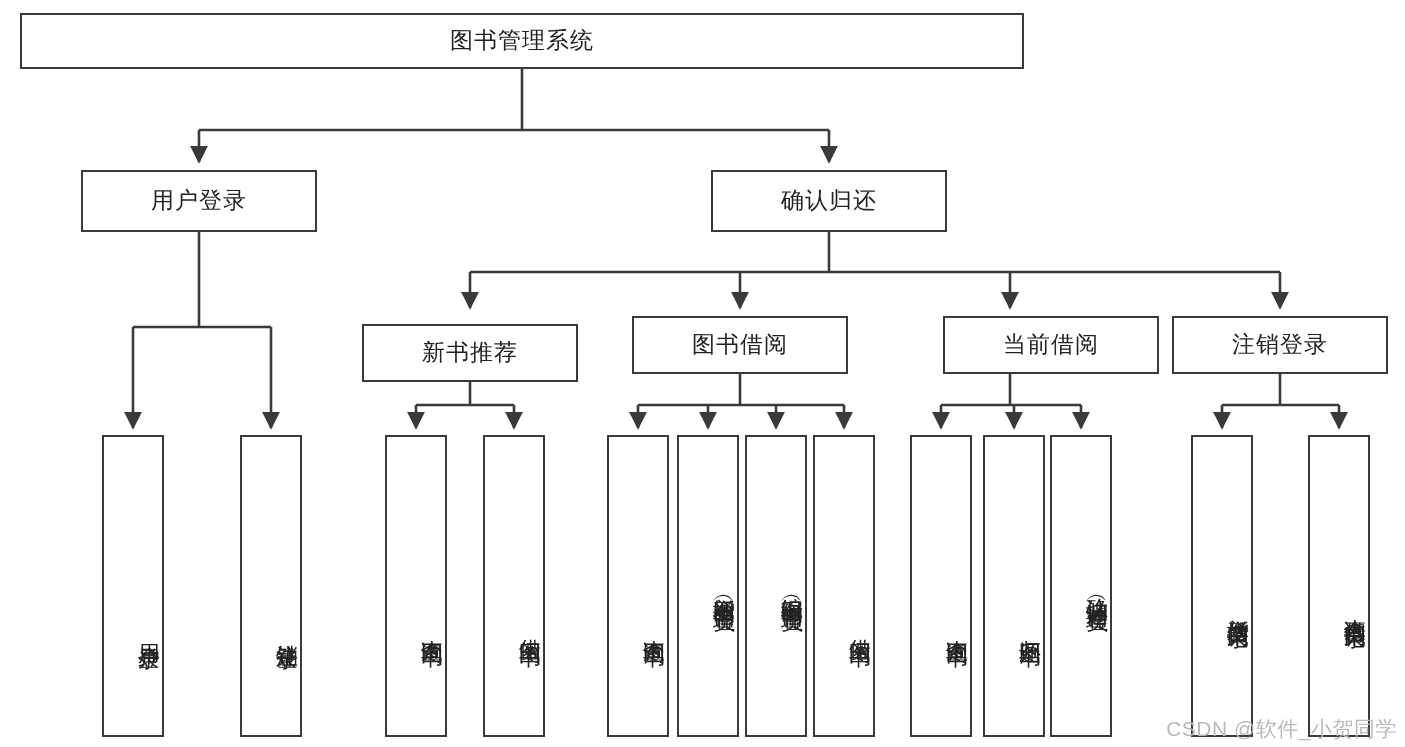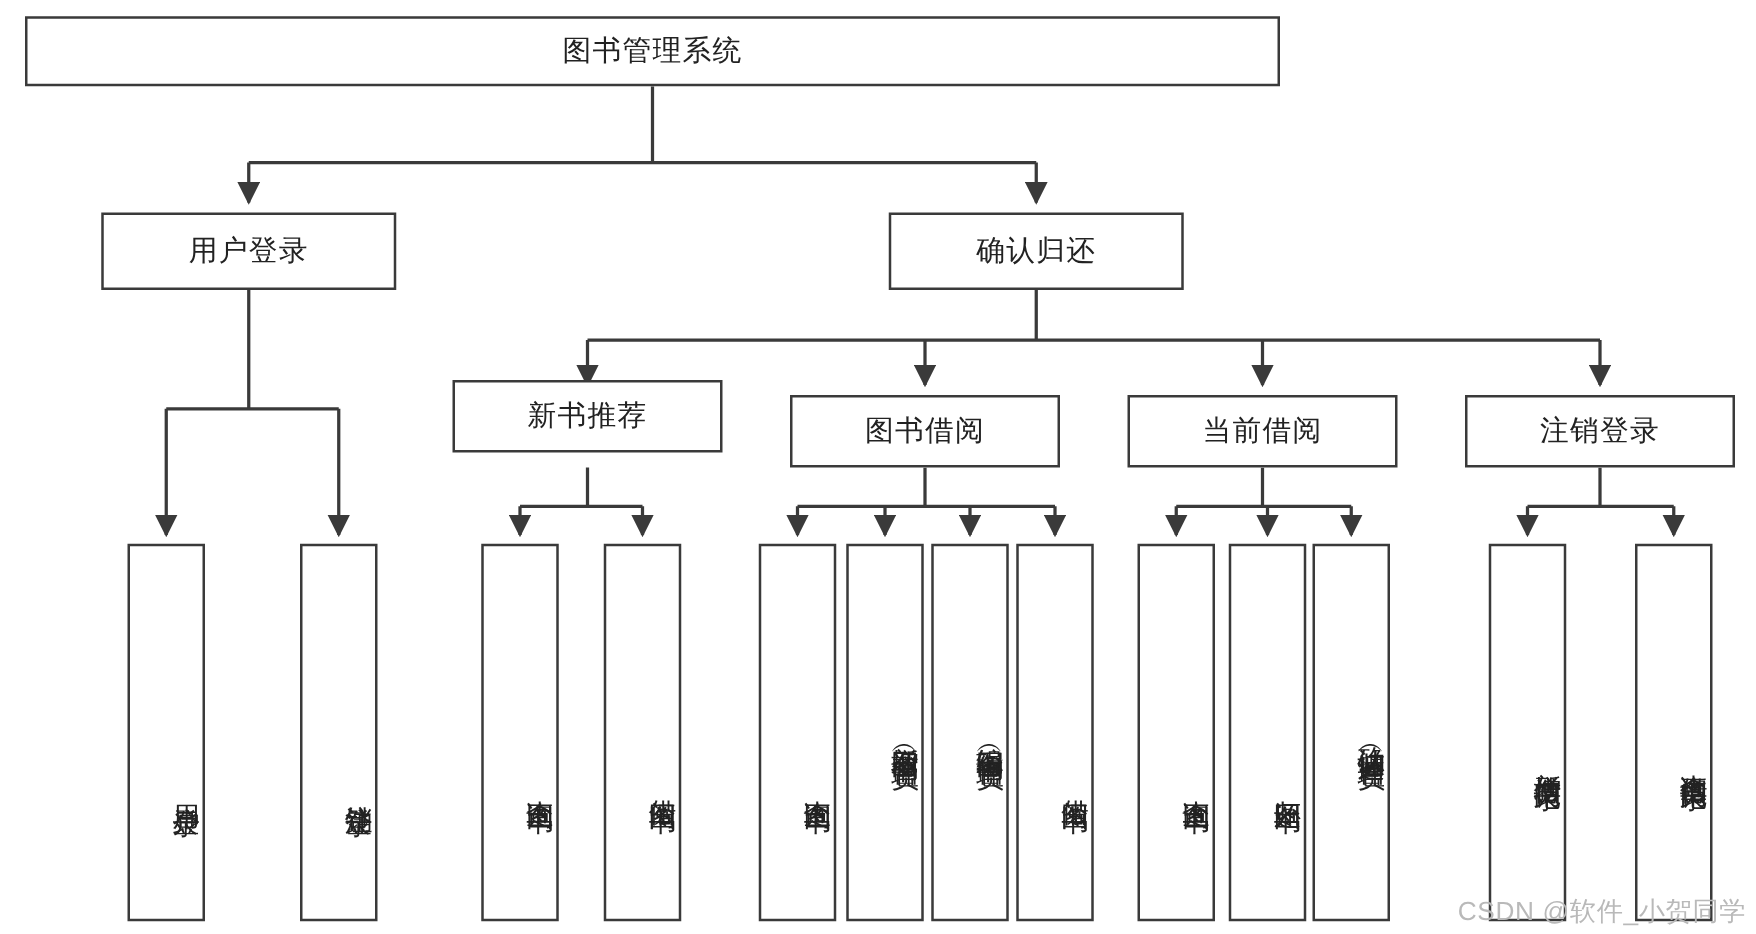--- a/index.html
+++ b/index.html
@@ -131,27 +131,27 @@
     <span>图书管理系统</span>
   </div>
 
   <div class="node horiz" style="left:81px; top:170px; width:236px; height:62px;">
     <span>用户登录</span>
   </div>
   <div class="node horiz" style="left:711px; top:170px; width:236px; height:62px;">
     <span>确认归还</span>
   </div>
 
-  <div class="node horiz" style="left:362px; top:304px; width:216px; height:58px;">
+  <div class="node horiz" style="left:362px; top:324px; width:216px; height:58px;">
     <span>新书推荐</span>
   </div>
   <div class="node horiz" style="left:632px; top:316px; width:216px; height:58px;">
     <span>图书借阅</span>
   </div>
-  <div class="node horiz" style="left:902px; top:316px; width:216px; height:58px;">
+  <div class="node horiz" style="left:943px; top:316px; width:216px; height:58px;">
     <span>当前借阅</span>
   </div>
   <div class="node horiz" style="left:1172px; top:316px; width:216px; height:58px;">
     <span>注销登录</span>
   </div>
 
   <div class="node vert" style="left:102px; top:435px; width:62px; height:302px; padding-top:88px;">
     <span class="vtext">用户登录</span>
   </div>
   <div class="node vert" style="left:240px; top:435px; width:62px; height:302px; padding-top:88px;">

